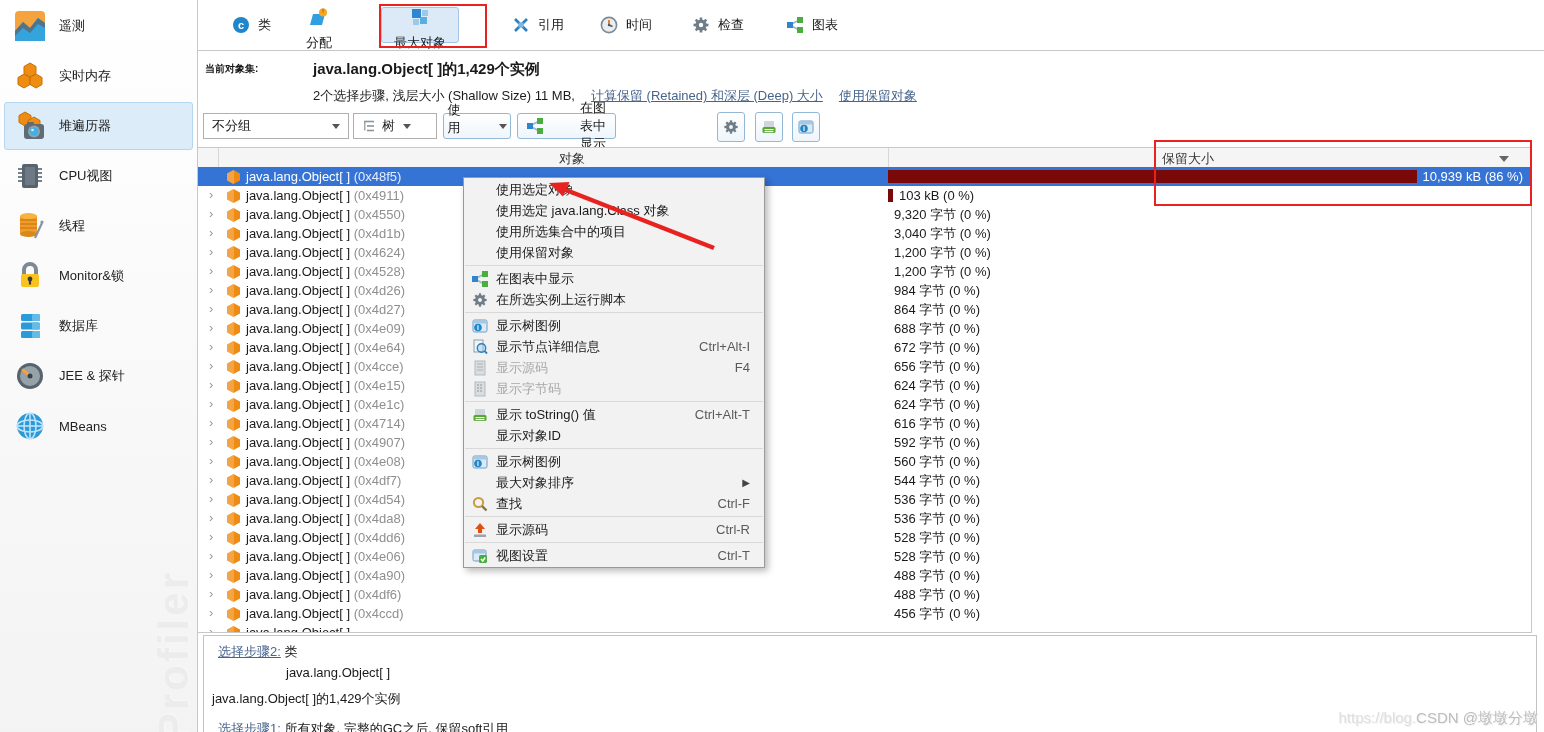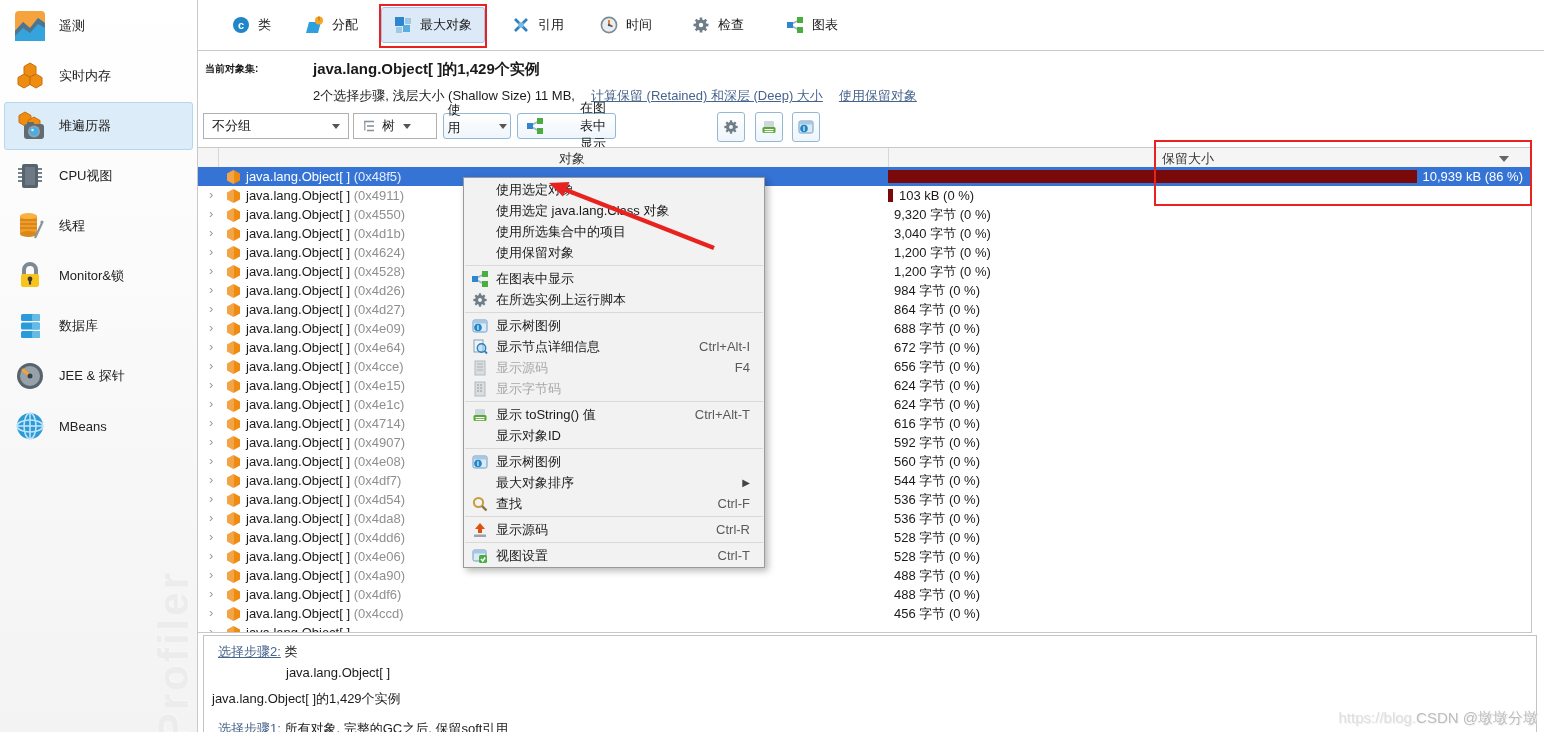--- a/index.html
+++ b/index.html
@@ -229,31 +229,31 @@
 <div class="tabs">
     <div class="tab" style="left: 22px;">
       <span class="icw">
         <svg width="18" height="18" viewBox="0 0 18 18">
           <circle cx="9" cy="9" r="8" fill="#1f86c9"></circle>
           <text x="9" y="13" text-anchor="middle" font-size="11" font-weight="bold" fill="#fff">c</text>
         </svg>
       </span>
       <span>类</span>
     </div>
-    <div class="tab" style="left: 96px;">
+    <div class="tab" style="left: 96px; flex-direction: column;">
       <span class="icw">
         <svg width="18" height="18" viewBox="0 0 18 18">
           <polygon points="3,6 15,6 12,17 0,17" fill="#2f9fe0"></polygon>
           <circle cx="13" cy="4.5" r="4" fill="#f5a623"></circle>
           <rect x="12.2" y="0.5" width="1.6" height="4" fill="#d07f12"></rect>
         </svg>
       </span>
       <span>分配</span>
     </div>
-    <div class="tab selected" style="left: 184px;">
+    <div class="tab selected" style="left: 184px; flex-direction: column;">
       <span class="icw">
         <svg width="18" height="18" viewBox="0 0 18 18">
           <rect x="1" y="1" width="9" height="9" fill="#2f86ce"></rect>
           <rect x="11" y="2" width="6" height="6" fill="#9cc9e8"></rect>
           <rect x="2" y="11" width="6" height="6" fill="#9cc9e8"></rect>
           <rect x="9" y="9" width="7" height="7" fill="#5aaede"></rect>
         </svg>
       </span>
       <span>最大对象</span>
     </div>

